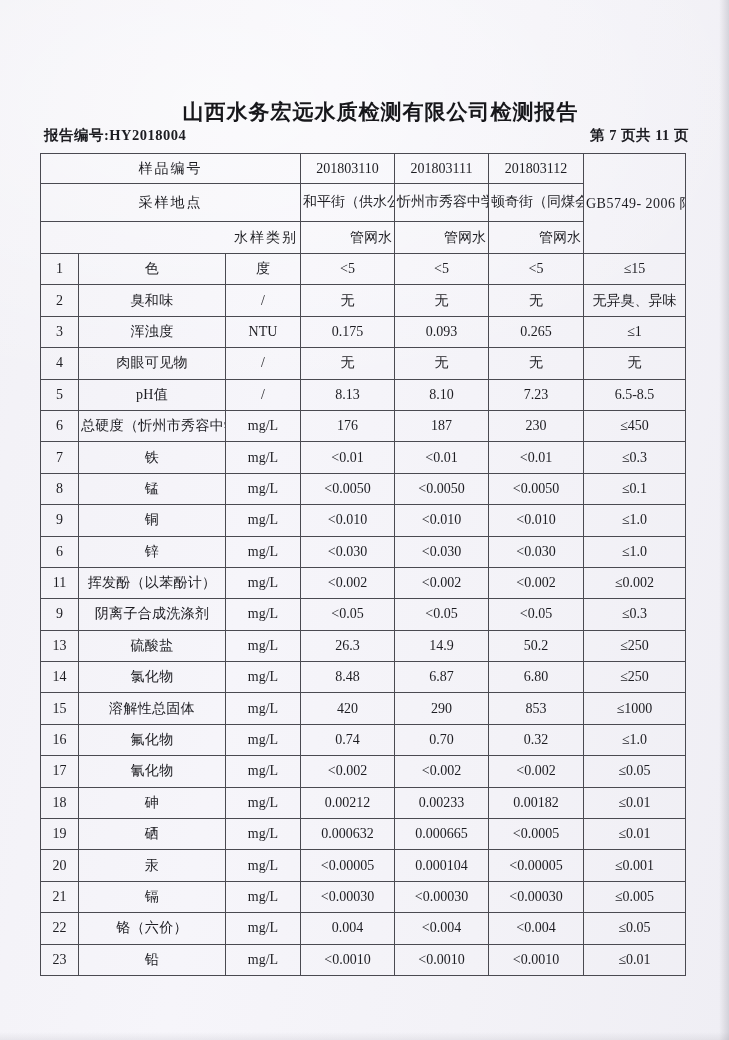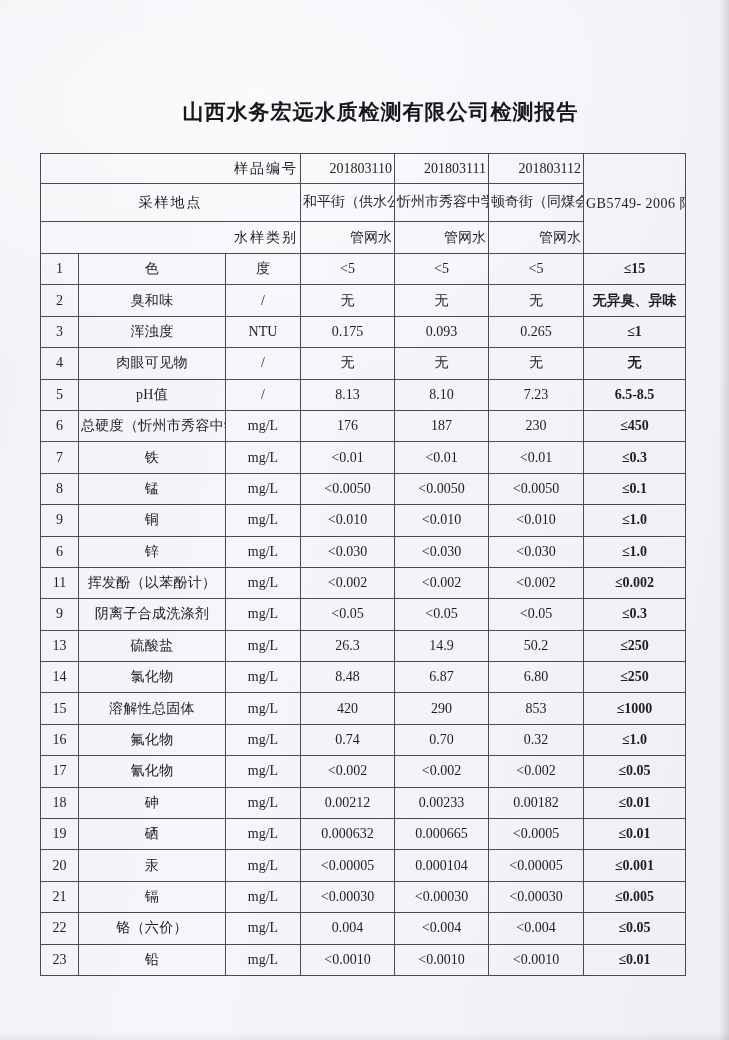--- a/index.html
+++ b/index.html
@@ -74,21 +74,21 @@
   }
   table.report td {
     border: 1.5px solid #4a4a51;
     text-align: center;
     vertical-align: middle;
     padding: 0 2px;
     font-size: 14px;
     overflow: hidden;
     white-space: nowrap;
   }
-  tr.hdr-1 td { height: 29px; text-align: right; }
+  tr.hdr-1 td { height: 29px; }
   tr.hdr-2 td { height: 37px; }
   tr.hdr-3 td { height: 31px; text-align: right; }
   tr.data-row td { height: 30.4px; }
 
   td.hdr-label { letter-spacing: 2px; font-size: 14px; }
   td.loc-cell {
     font-size: 12.5px;
     line-height: 1.3;
     white-space: normal;
     padding: 1px 4px;
@@ -101,29 +101,33 @@
   }
   td.c-idx  { font-size: 13.5px; }
   td.c-param {
     text-align: left;
     padding-left: 8px;
     font-size: 13px;
     letter-spacing: 0.3px;
   }
   td.c-unit { font-size: 13.5px; }
   td.c-val  { font-size: 14px; }
-  td.c-limit { font-size: 13px; font-weight: bold; }
+  td.c-limit { font-size: 13px; }
 </style>
 </head>
 <body>
 
 <div class="page">
 
   <h1 class="title">山西水务宏远水质检测有限公司检测报告</h1>
 
+  <div class="meta-line">
+    <span>报告编号:HY2018004</span>
+    <span>第 7 页共 11 页</span>
+  </div>
 
   <table class="report">
     <colgroup>
       <col style="width:38px">
       <col style="width:147px">
       <col style="width:75px">
       <col style="width:94px">
       <col style="width:94px">
       <col style="width:95px">
       <col style="width:102px">

